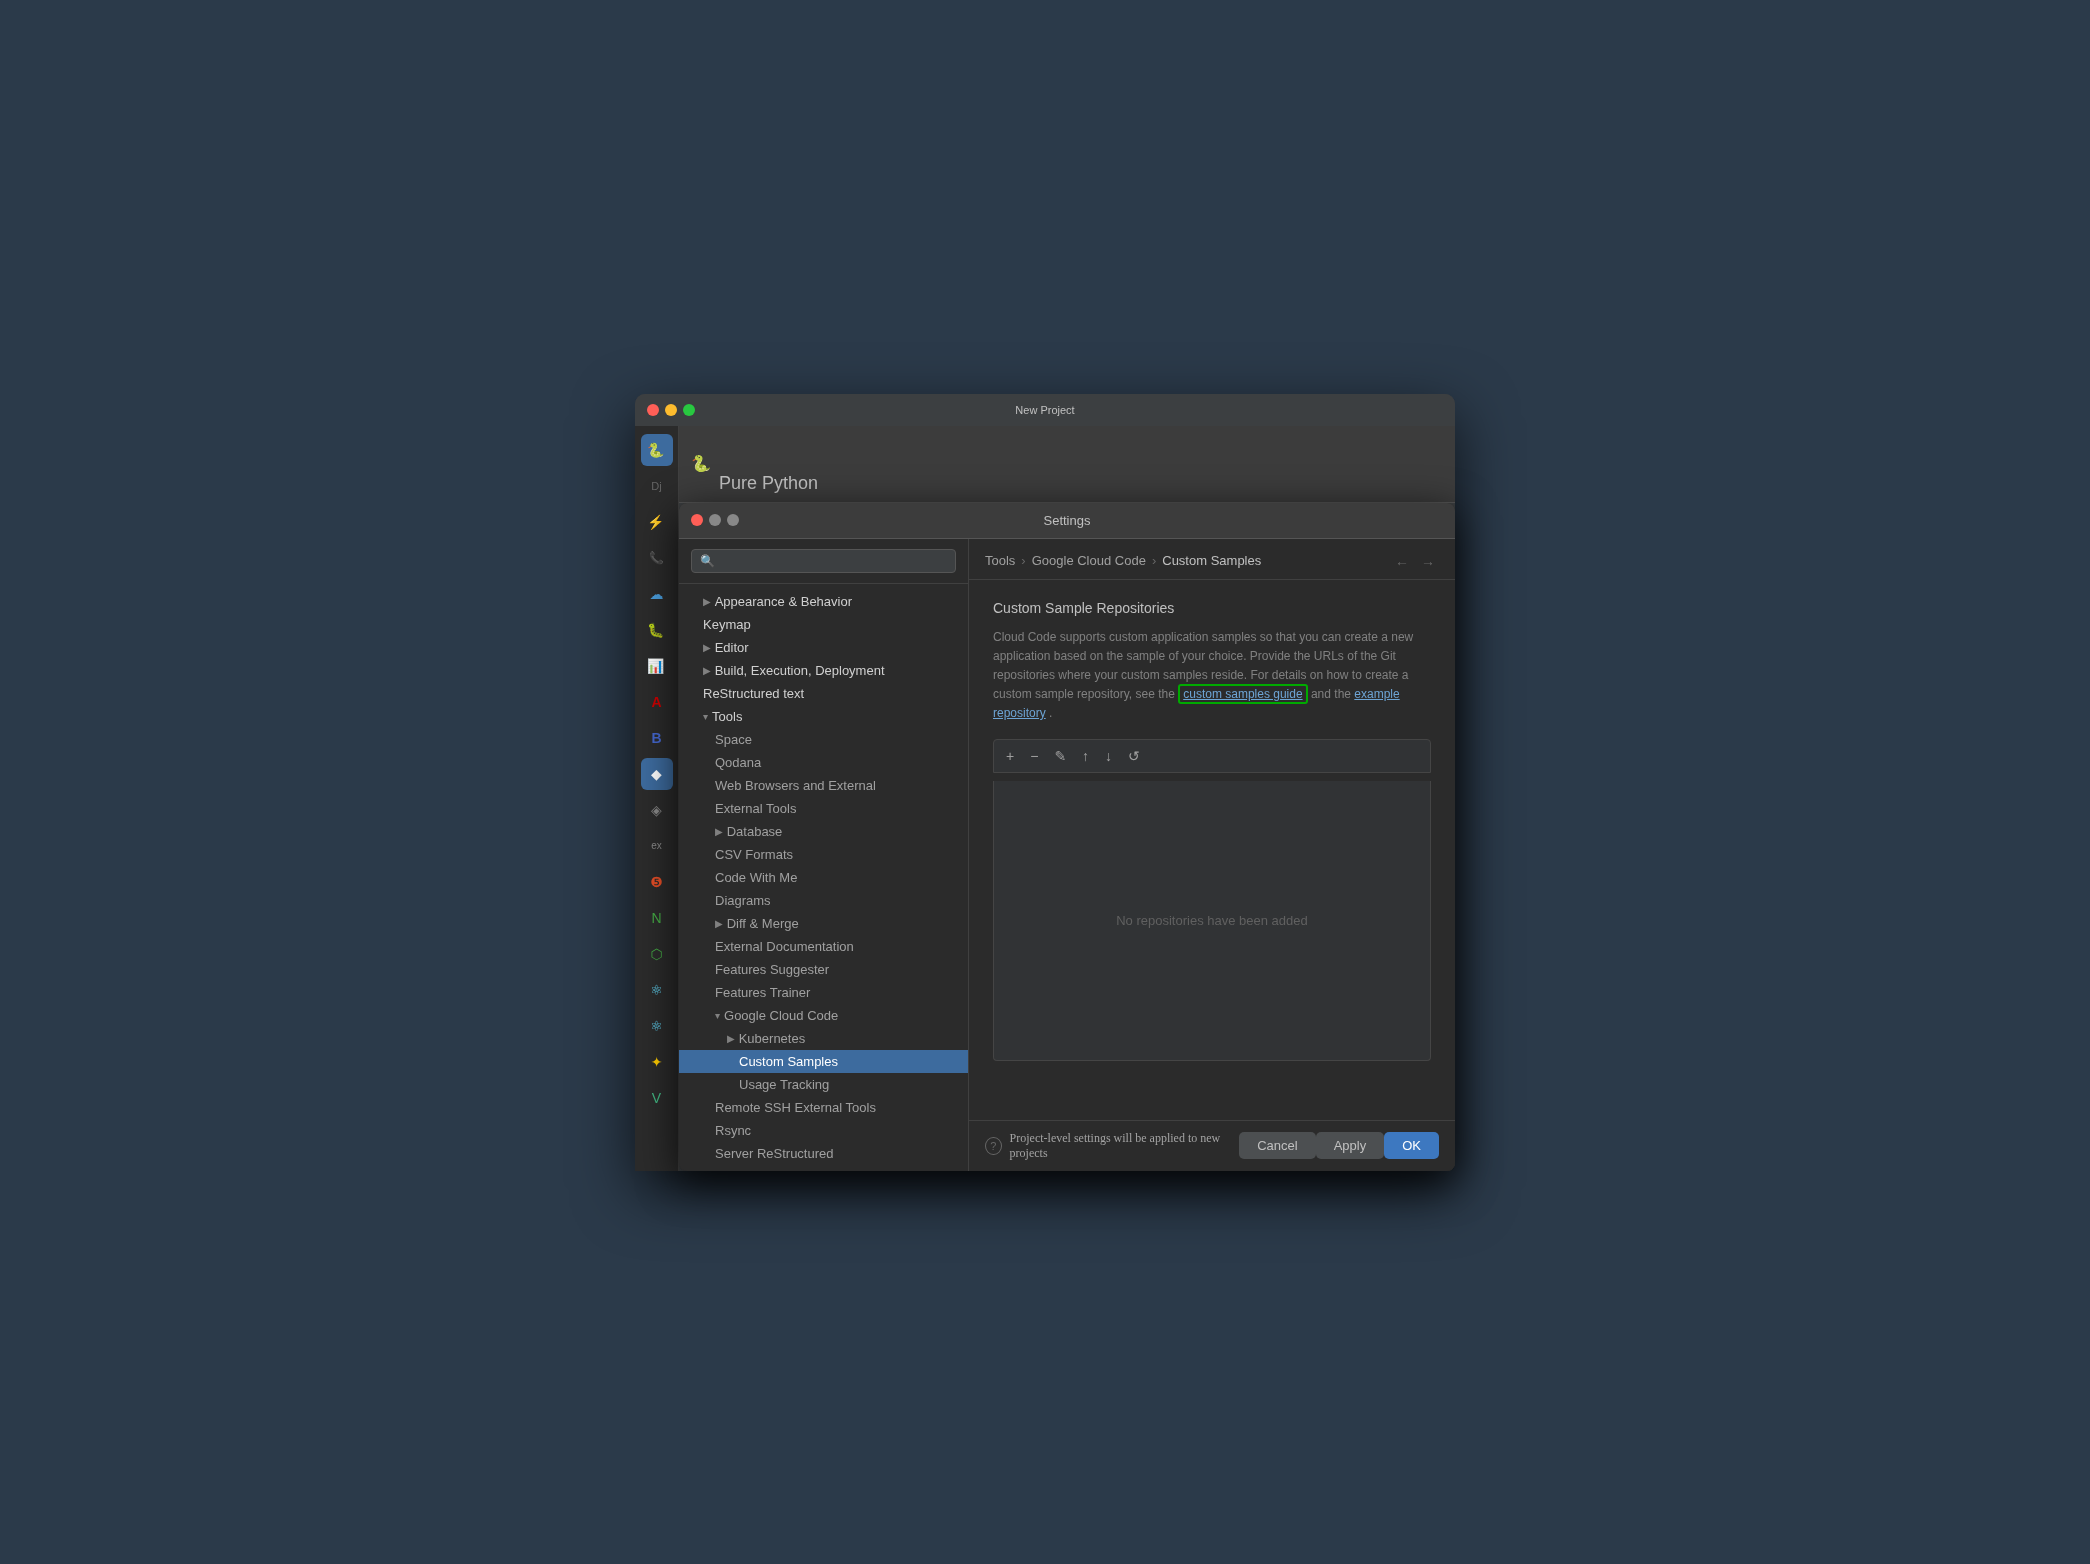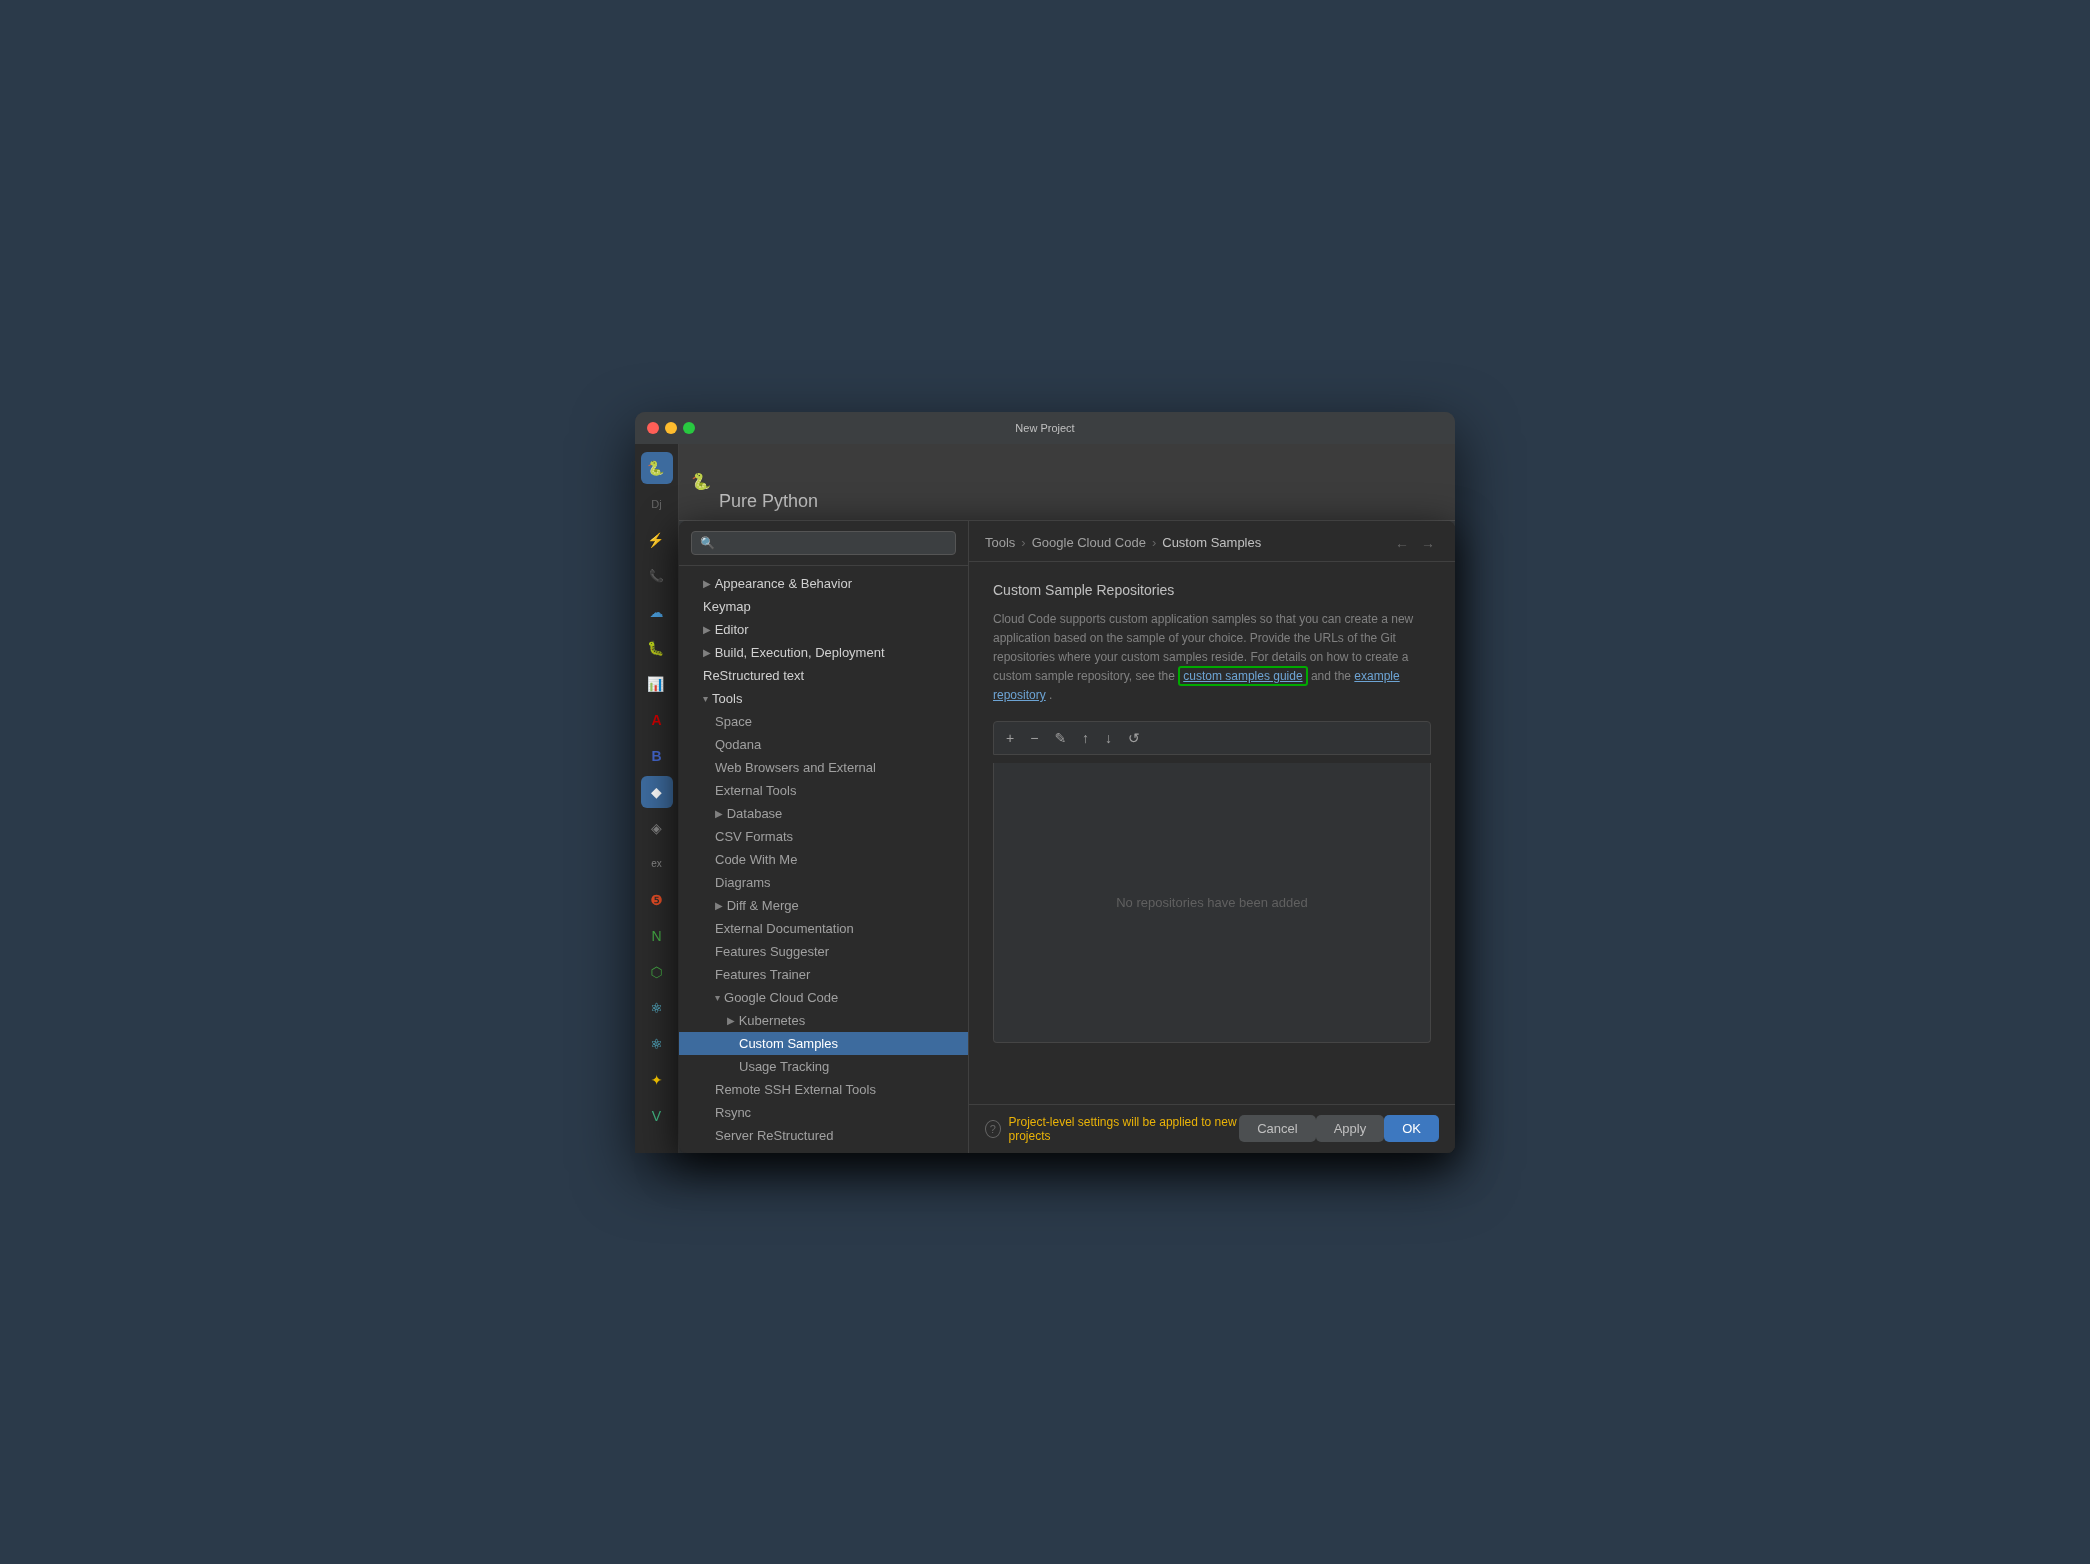--- a/index.html
+++ b/index.html
@@ -282,22 +282,23 @@
       border: 1px solid #666;
       display: flex;
       align-items: center;
       justify-content: center;
       color: #666;
       font-size: 11px;
       cursor: pointer;
     }
 
     .bottom-hint {
-      color: #eab308;
+      color: #a3a3a3;
       font-size: 12px;
+      font-family: Liberation Serif, serif;
     }
 
     .bottom-buttons {
       display: flex;
       gap: 0;
     }
 
     .btn {
       padding: 6px 18px;
       border-radius: 5px;
@@ -411,20 +412,28 @@
 
     <div style="flex:1; display:flex; flex-direction:column;">
 
       <div class="pure-python-bar">
         <span class="pure-python-icon">🐍</span>
         <span class="pure-python-label">Pure Python</span>
       </div>
 
       <div class="settings-dialog">
 
+        <div class="settings-titlebar">
+          <div class="settings-traffic">
+            <div class="stl-close"></div>
+            <div class="stl-min"></div>
+            <div class="stl-max"></div>
+          </div>
+          <span>Settings</span>
+        </div>
 
         <div class="settings-body">
 
           <div class="sidebar">
             <div class="sidebar-search">
               <input type="text" placeholder="🔍" style="">
             </div>
             <div class="sidebar-nav">
 
               <div class="nav-item indent-1 bold">

